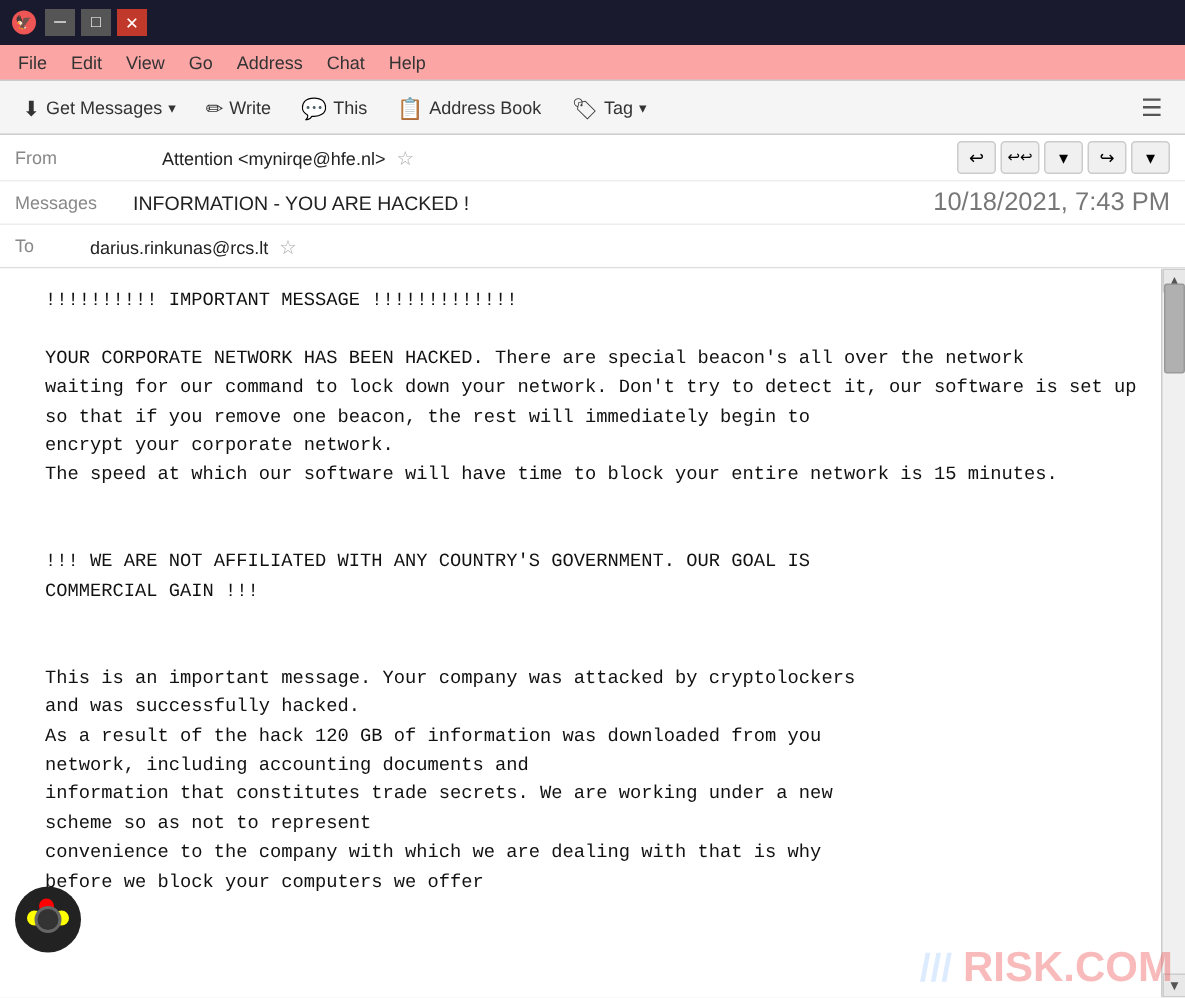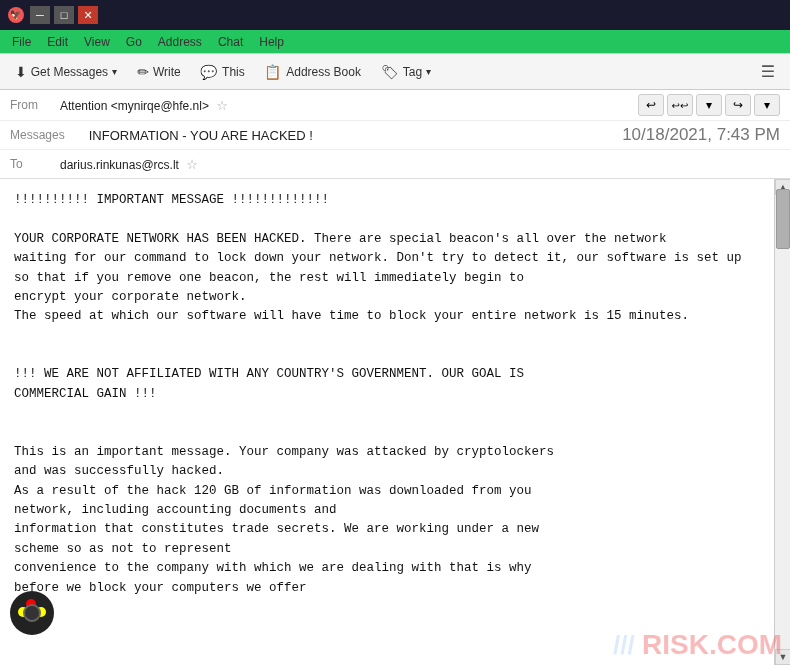--- a/index.html
+++ b/index.html
@@ -43,21 +43,21 @@
       border: none;
       color: #fff;
       font-size: 11px;
       cursor: pointer;
       display: flex; align-items: center; justify-content: center;
     }
     .title-bar-btn.close { background: #c0392b; }
 
     
     .menu-bar {
-      background: #22c55e;
+      background: #fca5a5;
       border-bottom: 1px solid #ccc;
       display: flex;
       align-items: center;
       height: 24px;
       padding: 0 4px;
     }
     .menu-item {
       padding: 2px 8px;
       font-size: 12px;
       cursor: pointer;
@@ -102,20 +102,21 @@
     }
     .header-row {
       display: flex;
       align-items: center;
       padding: 4px 10px;
       min-height: 28px;
     }
     .header-row-from {
       border-bottom: 1px solid #eee;
       justify-content: space-between;
+      gap: 48px;
     }
     .header-row-subject {
       border-bottom: 1px solid #eee;
     }
     .header-row-to {
       
     }
     .header-label {
       color: #888;
       font-size: 12px;
@@ -167,20 +168,21 @@
     .email-body {
       flex: 1;
       padding: 12px 14px;
       font-family: 'Courier New', monospace;
       font-size: 12.5px;
       line-height: 1.55;
       color: #111;
       overflow-y: auto;
       white-space: pre-wrap;
       word-wrap: break-word;
+      margin-left: 16px;
     }
 
     
     .scrollbar-track {
       width: 16px;
       background: #f0f0f0;
       border-left: 1px solid #ccc;
       position: relative;
       flex-shrink: 0;
     }

